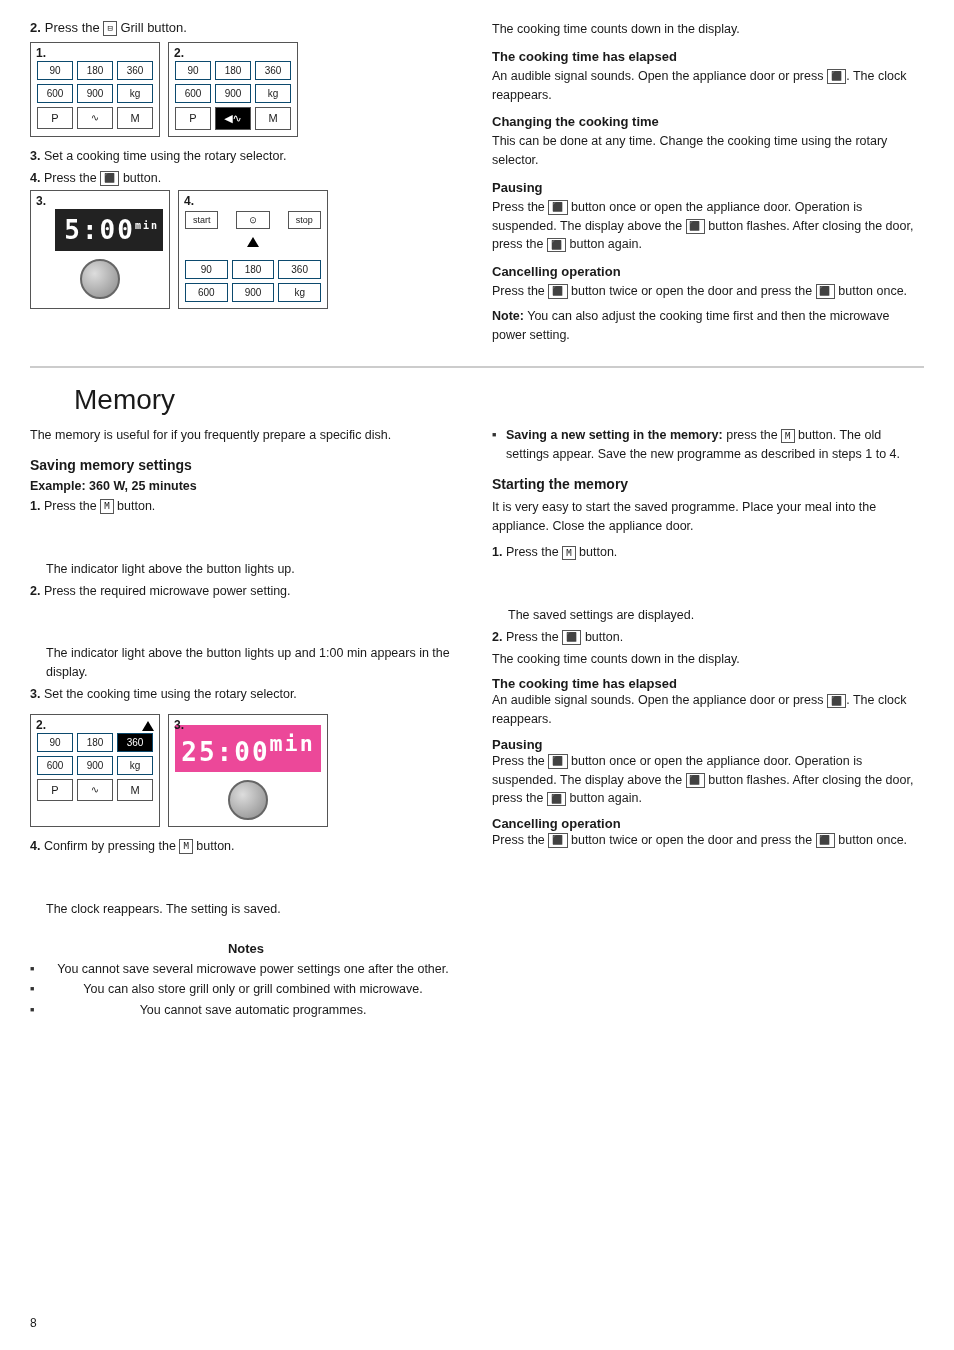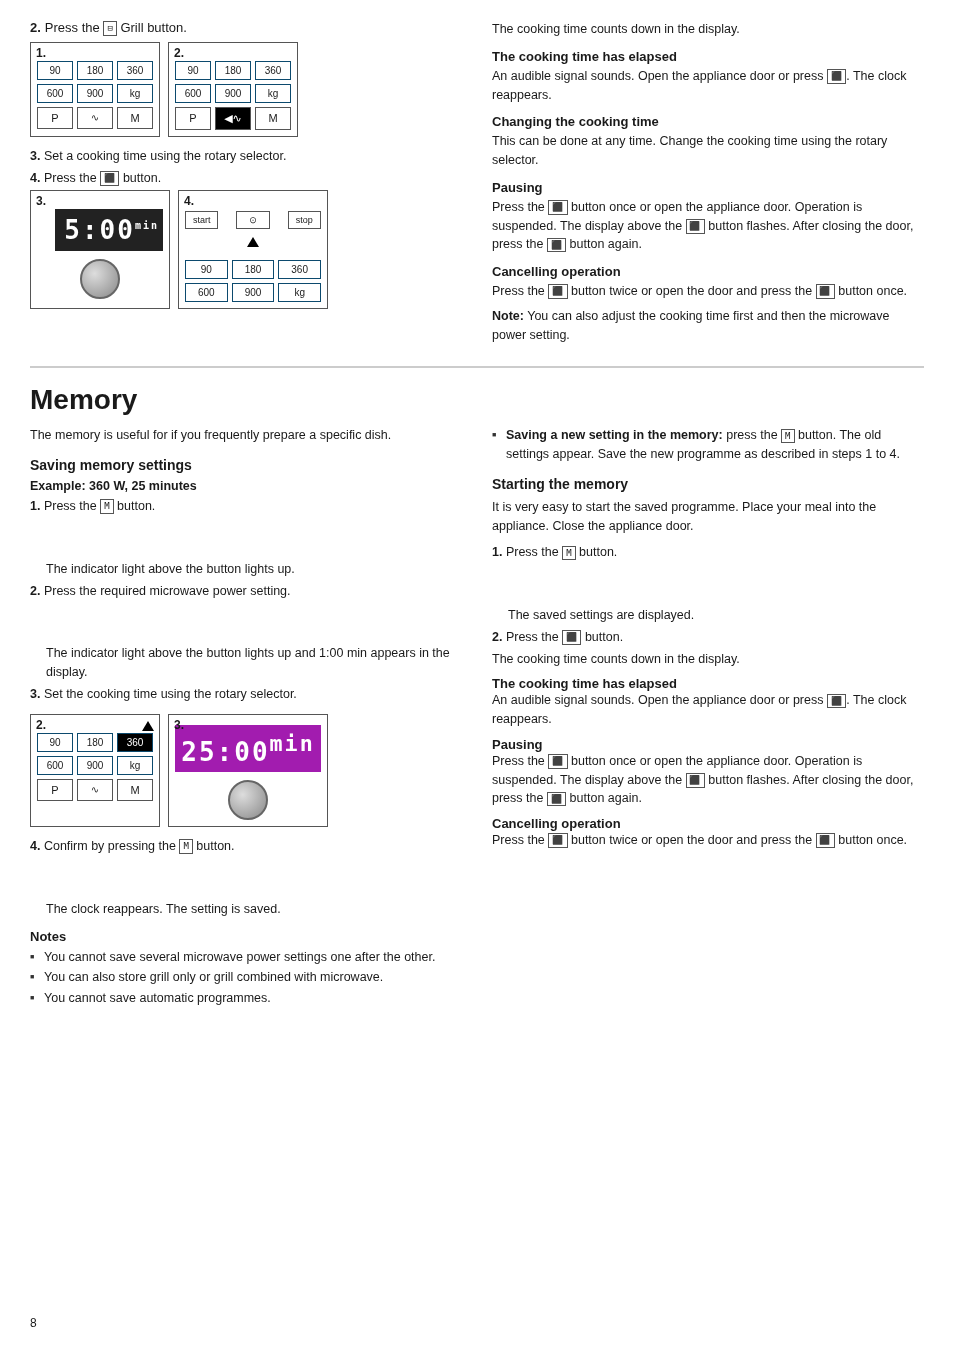--- a/index.html
+++ b/index.html
@@ -170,22 +170,23 @@
 
     
     .section-divider {
       border-top: 2px solid #ccc;
       margin: 16px 0;
     }
 
     
     .memory-title {
       font-size: 28px;
-      font-weight: bold;
+      font-weight: normal;
       margin-bottom: 10px;
+      margin-left: 44px;
     }
 
     .memory-content {
       display: flex;
       gap: 20px;
     }
     .memory-left { flex: 1; }
     .memory-right { flex: 1; padding-left: 10px; }
 
     .memory-left p, .memory-right p {
@@ -220,21 +221,21 @@
       margin-top: 44px;
     }
 
     
     .memory-panels {
       display: flex;
       gap: 8px;
       margin: 10px 0;
     }
 
-    .notes-section { margin-top: 10px; }
+    .notes-section { margin-top: 22px; text-align: center; }
     .notes-title { font-weight: bold; font-size: 13px; margin-bottom: 4px; }
     .bullet-list { list-style: none; padding: 0; }
     .bullet-list li {
       font-size: 12.5px;
       line-height: 1.5;
       padding-left: 14px;
       position: relative;
       margin-bottom: 2px;
     }
     .bullet-list li::before {
@@ -272,21 +273,21 @@
     }
 
     
     .panel-display2 {
       border: 1.5px solid #555;
       width: 160px;
       padding: 6px;
       position: relative;
     }
     .display-screen2 {
-      background: #a21caf;
+      background: #ec4899;
       color: #fff;
       font-size: 26px;
       font-weight: bold;
       text-align: center;
       padding: 6px 4px;
       margin-top: 4px;
       margin-bottom: 8px;
       letter-spacing: 2px;
       font-family: monospace;
     }

